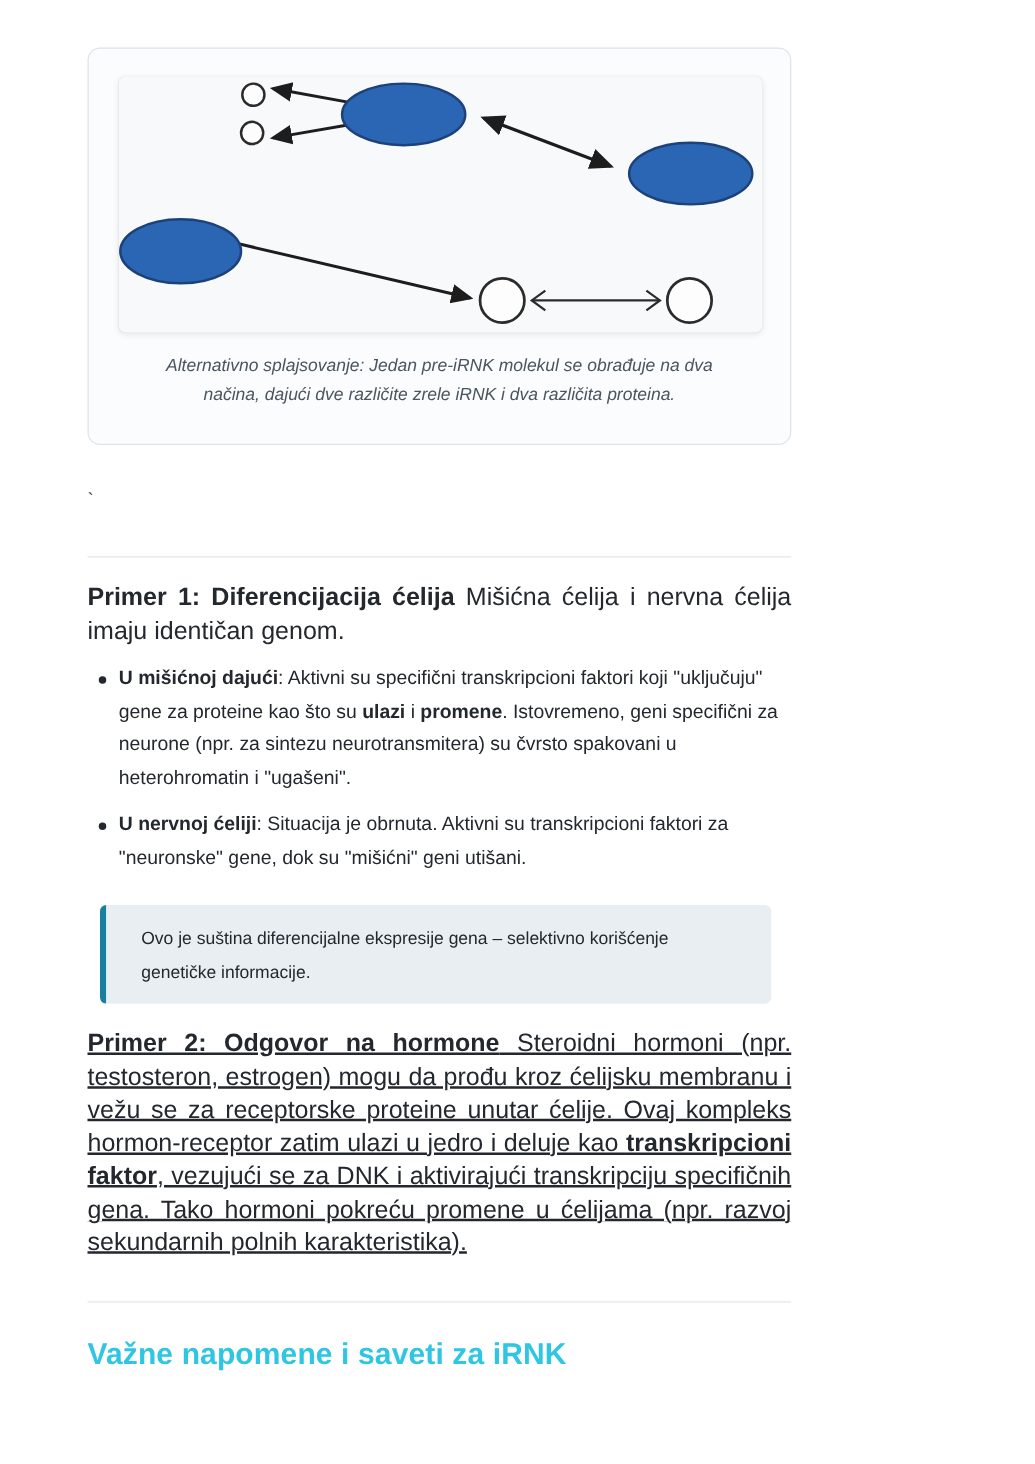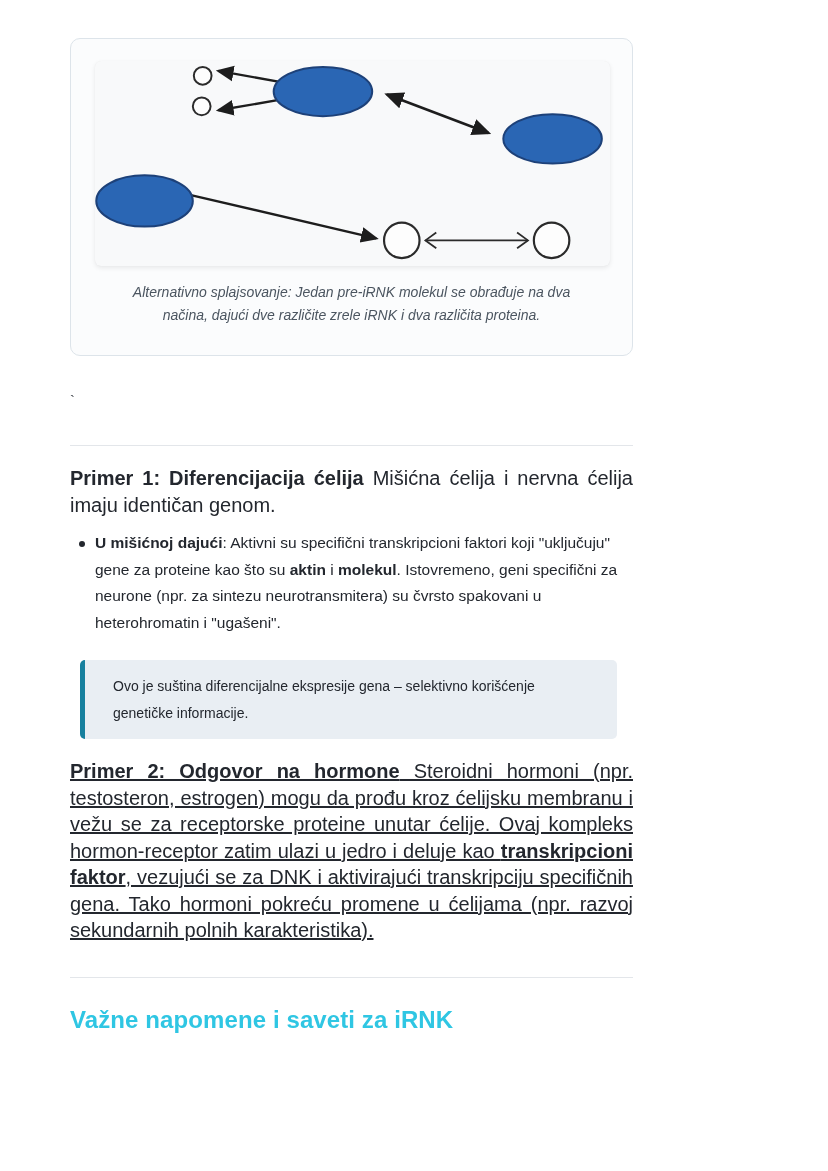--- a/index.html
+++ b/index.html
@@ -149,21 +149,22 @@
     </div>
 
     <div class="stray">`</div>
 
     <hr class="rule">
 
 
     <p class="para"><b>Primer 1: Diferencijacija ćelija</b><span> Mišićna ćelija i nervna ćelija imaju identičan genom.</span></p>
 
     <ul class="bullets">
-      <li><b>U mišićnoj dajući</b><span>: Aktivni su specifični transkripcioni faktori koji "uključuju" gene za proteine kao što su </span><b>aktin</b><span> i </span><b>molekul</b><span>. Istovremeno, geni specifični za neurone (npr. za sintezu neurotransmitera) su čvrsto spakovani u heterohromatin i "ugašeni".</span></li>
+      <li><b>U mišićnoj dajući</b><span>: Aktivni su specifični transkripcioni faktori koji "uključuju" gene za proteine kao što su </span><b>ulazi</b><span> i </span><b>promene</b><span>. Istovremeno, geni specifični za neurone (npr. za sintezu neurotransmitera) su čvrsto spakovani u heterohromatin i "ugašeni".</span></li>
+      <li><b>U nervnoj ćeliji</b><span>: Situacija je obrnuta. Aktivni su transkripcioni faktori za "neuronske" gene, dok su "mišićni" geni utišani.</span></li>
     </ul>
 
     <div class="callout">
       <span>Ovo je suština diferencijalne ekspresije gena – selektivno korišćenje genetičke informacije.</span>
     </div>
 
     <p class="para para-2"><b>Primer 2: Odgovor na hormone</b><span> Steroidni hormoni (npr. testosteron, estrogen) mogu da prođu kroz ćelijsku membranu i vežu se za receptorske proteine unutar ćelije. Ovaj kompleks hormon-receptor zatim ulazi u jedro i deluje kao </span><b>transkripcioni faktor</b><span>, vezujući se za DNK i aktivirajući transkripciju specifičnih gena. Tako hormoni pokreću promene u ćelijama (npr. razvoj sekundarnih polnih karakteristika).</span></p>
 
     <hr class="rule">
 

